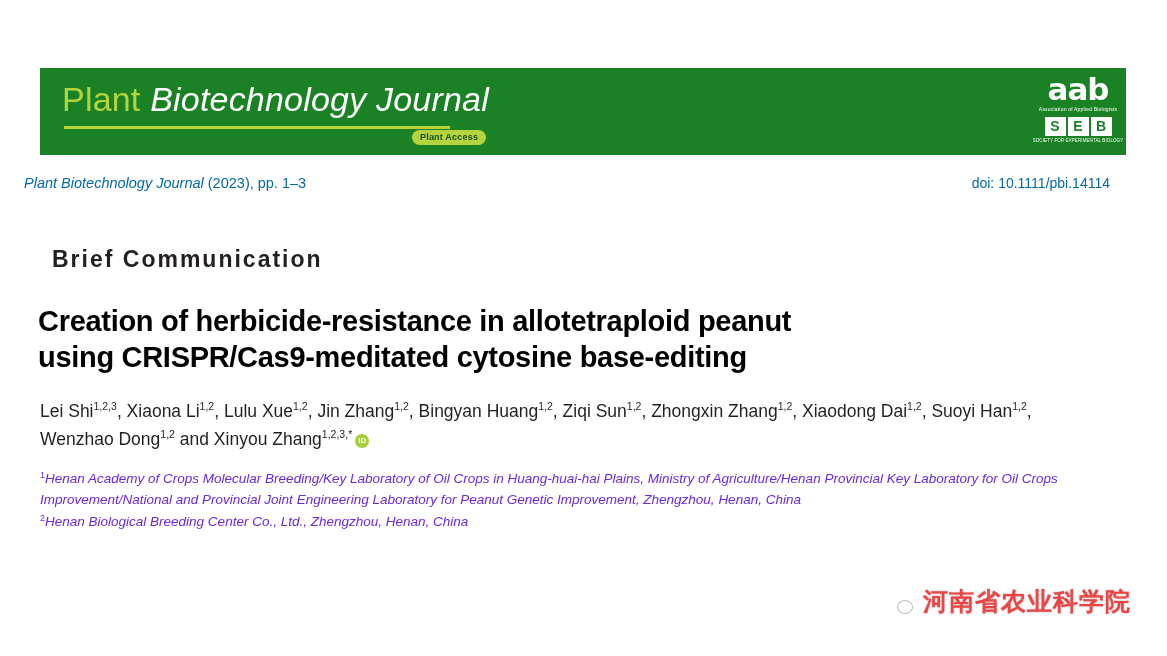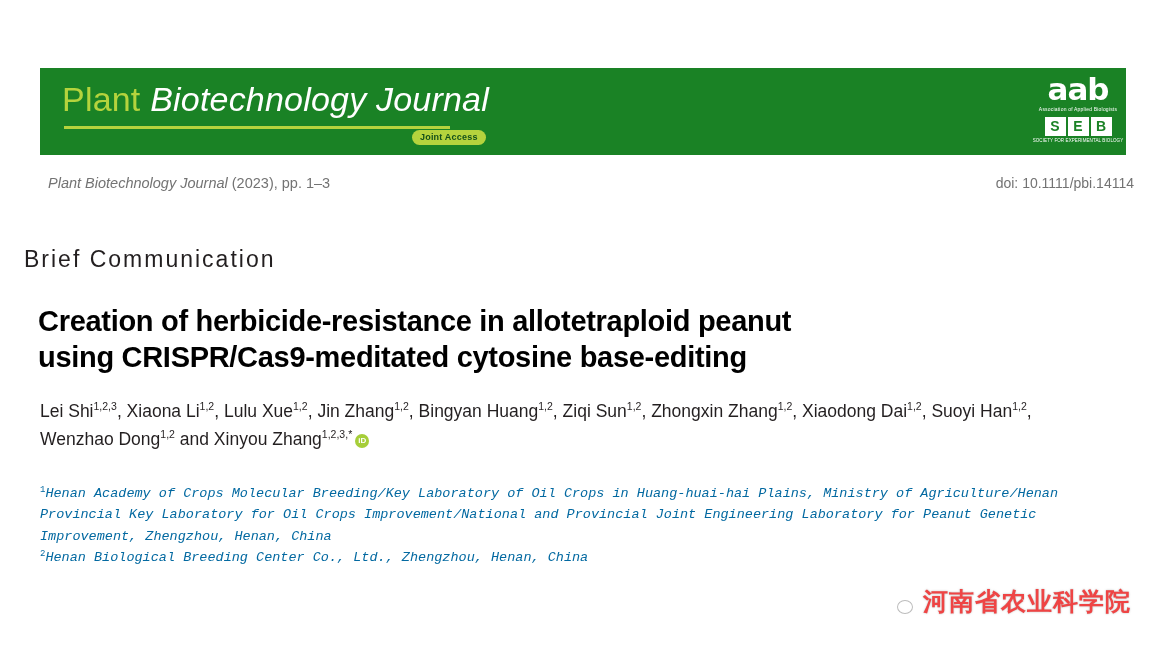--- a/index.html
+++ b/index.html
@@ -106,48 +106,48 @@
   .seb-sub {
     font-size: 4.5px;
     color: #ffffff;
     margin-top: 2px;
     letter-spacing: 0.1px;
   }
 
   
   .runhead {
     position: absolute;
-    left: 48px;
+    left: 24px;
     top: 175px;
     width: 1086px;
     font-size: 14.5px;
-    color: #737373;
+    color: #0369a1;
   }
   .runhead .journal-ref {
     font-style: italic;
   }
   .runhead .journal-ref .plain {
     font-style: normal;
   }
   .runhead .doi {
     position: absolute;
     right: 0;
     top: 0;
     font-style: normal;
     font-size: 14px;
     text-align: center;
   }
 
   
   .section-label {
     position: absolute;
-    left: 24px;
+    left: 52px;
     top: 246px;
     font-size: 23px;
-    font-weight: 400;
+    font-weight: 700;
     letter-spacing: 2px;
     color: #231f20;
   }
   .article-title {
     position: absolute;
     left: 38px;
     top: 285px;
     width: 1080px;
     font-size: 29px;
     font-weight: 700;
@@ -182,27 +182,26 @@
     text-align: center;
     line-height: 14px;
     vertical-align: middle;
     margin-left: 3px;
     font-family: "Liberation Sans", sans-serif;
   }
 
   .affiliations {
     position: absolute;
     left: 40px;
-    top: 483px;
+    top: 468px;
     width: 1090px;
     font-size: 13.5px;
     font-style: italic;
     line-height: 1.58;
-    color: #0369a1;
-    font-family: Liberation Mono, monospace;
+    color: #6d28d9;
   }
   .affiliations sup {
     font-size: 9px;
     vertical-align: super;
     line-height: 0;
     font-style: normal;
   }
 
   
   .wechat-badge {
@@ -257,21 +256,21 @@
   }
 </style>
 </head>
 <body>
 
 <div class="masthead">
   <div class="masthead-title">
     <span class="word-plant">Plant</span><span class="word-rest"> Biotechnology Journal</span>
   </div>
   <div class="masthead-underline"></div>
-  <div class="open-access">Joint Access</div>
+  <div class="open-access">Plant Access</div>
 
   <div class="aab-logo">
     <div class="aab-word">aab</div>
     <div class="aab-sub">Association of Applied Biologists</div>
     <div class="seb-box">
       <span>S</span>
       <span>E</span>
       <span>B</span>
     </div>
     <div class="seb-sub">SOCIETY FOR EXPERIMENTAL BIOLOGY</div>

